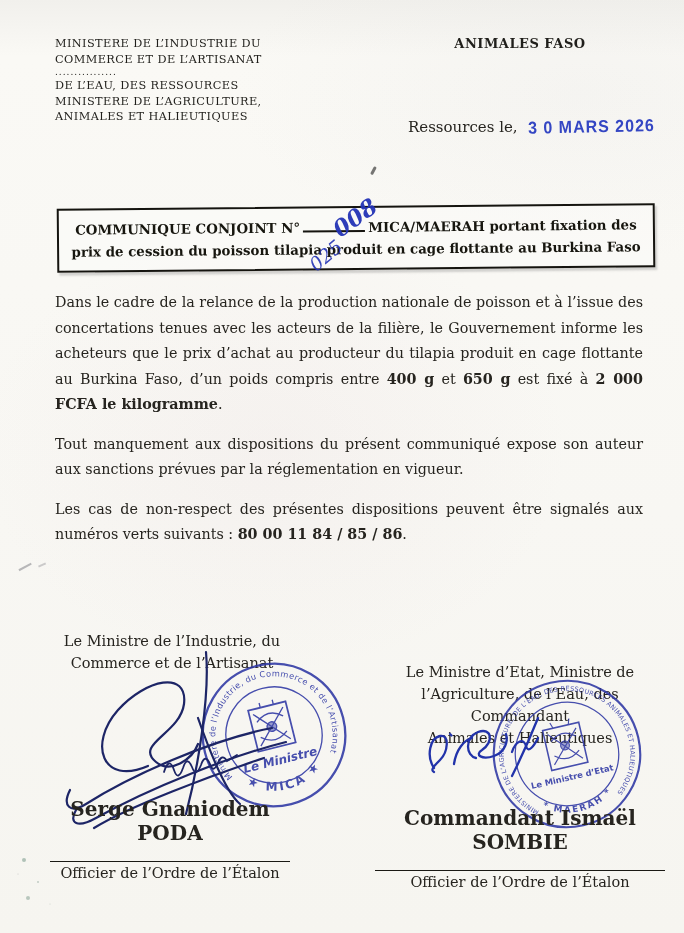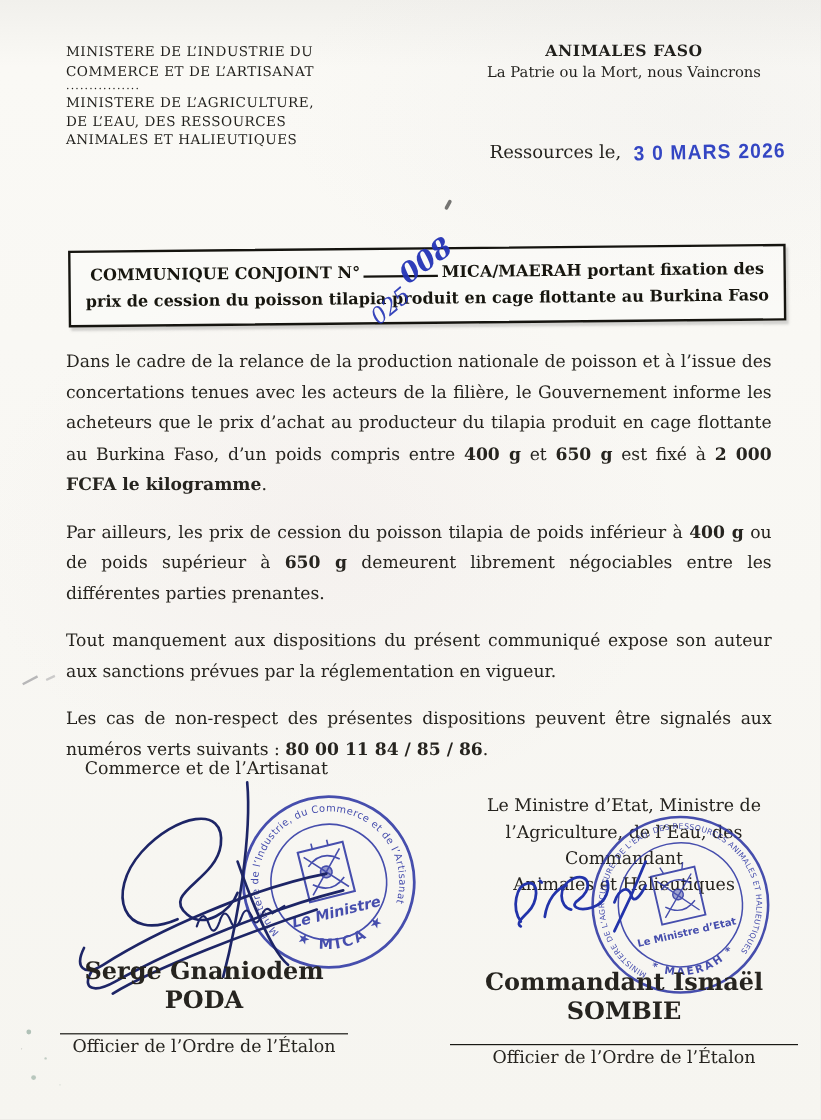--- a/index.html
+++ b/index.html
@@ -71,28 +71,27 @@
 </style>
 </head>
 <body>
 
 <div class="page">
 
   <div class="hdr-left">
     <div>MINISTERE DE L’INDUSTRIE DU</div>
     <div>COMMERCE ET DE L’ARTISANAT</div>
     <div class="hdr-sep">................</div>
+    <div>DE L’EAU, DES RESSOURCES</div>
     <div>MINISTERE DE L’AGRICULTURE,</div>
-    <div>DE L’EAU, DES RESSOURCES</div>
     <div>ANIMALES ET HALIEUTIQUES</div>
   </div>
 
   <div class="hdr-right">
     <div class="country">ANIMALES FASO</div>
-    <div class="motto">La Patrie ou la Mort, nous Vaincrons</div>
   </div>
 
   <div class="dateline">
     <span>Ressources le,</span><span class="date-stamp">3 0 MARS 2026</span>
   </div>
 
   <div class="tick"></div>
   <div class="scratch">
       <i></i>
       <i></i>
@@ -104,26 +103,26 @@
     <div>prix de cession du poisson tilapia produit en cage flottante au Burkina Faso</div>
   </div>
 
   <div class="hand-number">
     <span class="p1">025</span>
     <span class="p2">008</span>
   </div>
 
   <div class="body-text">
     <p><span>Dans le cadre de la relance de la production nationale de poisson et à l’issue des concertations tenues avec les acteurs de la filière, le Gouvernement informe les acheteurs que le prix d’achat au producteur du tilapia produit en cage flottante au Burkina Faso, d’un poids compris entre </span><span class="b">400 g</span><span> et </span><span class="b">650 g</span><span> est fixé à </span><span class="b">2 000 FCFA le kilogramme</span><span>.</span></p>
-    <p><span>Par ailleurs, les prix de cession du poisson tilapia de poids inférieur à </span><span class="b">400 g</span><span> ou de poids supérieur à </span><span class="b">650 g</span><span> demeurent librement négociables entre les différentes parties prenantes.</span></p>
     <p><span>Tout manquement aux dispositions du présent communiqué expose son auteur aux sanctions prévues par la réglementation en vigueur.</span></p>
     <p><span>Les cas de non-respect des présentes dispositions peuvent être signalés aux numéros verts suivants : </span><span class="b">80 00 11 84 / 85 / 86</span><span>.</span></p>
   </div>
 
   <div class="sig-head-left">
+    <div>Le Ministre de l’Industrie, du</div>
     <div>Commerce et de l’Artisanat</div>
   </div>
   <div class="sig-head-right">
     <div>Le Ministre d’Etat, Ministre de</div>
     <div>l’Agriculture, de l’Eau, des Commandant</div>
     <div>Animales et Halieutiques</div>
   </div>
 
   <svg class="stamp stamp-left" width="154" height="154" viewBox="0 0 160 160">
     <g fill="none" stroke="#2e37a4">

